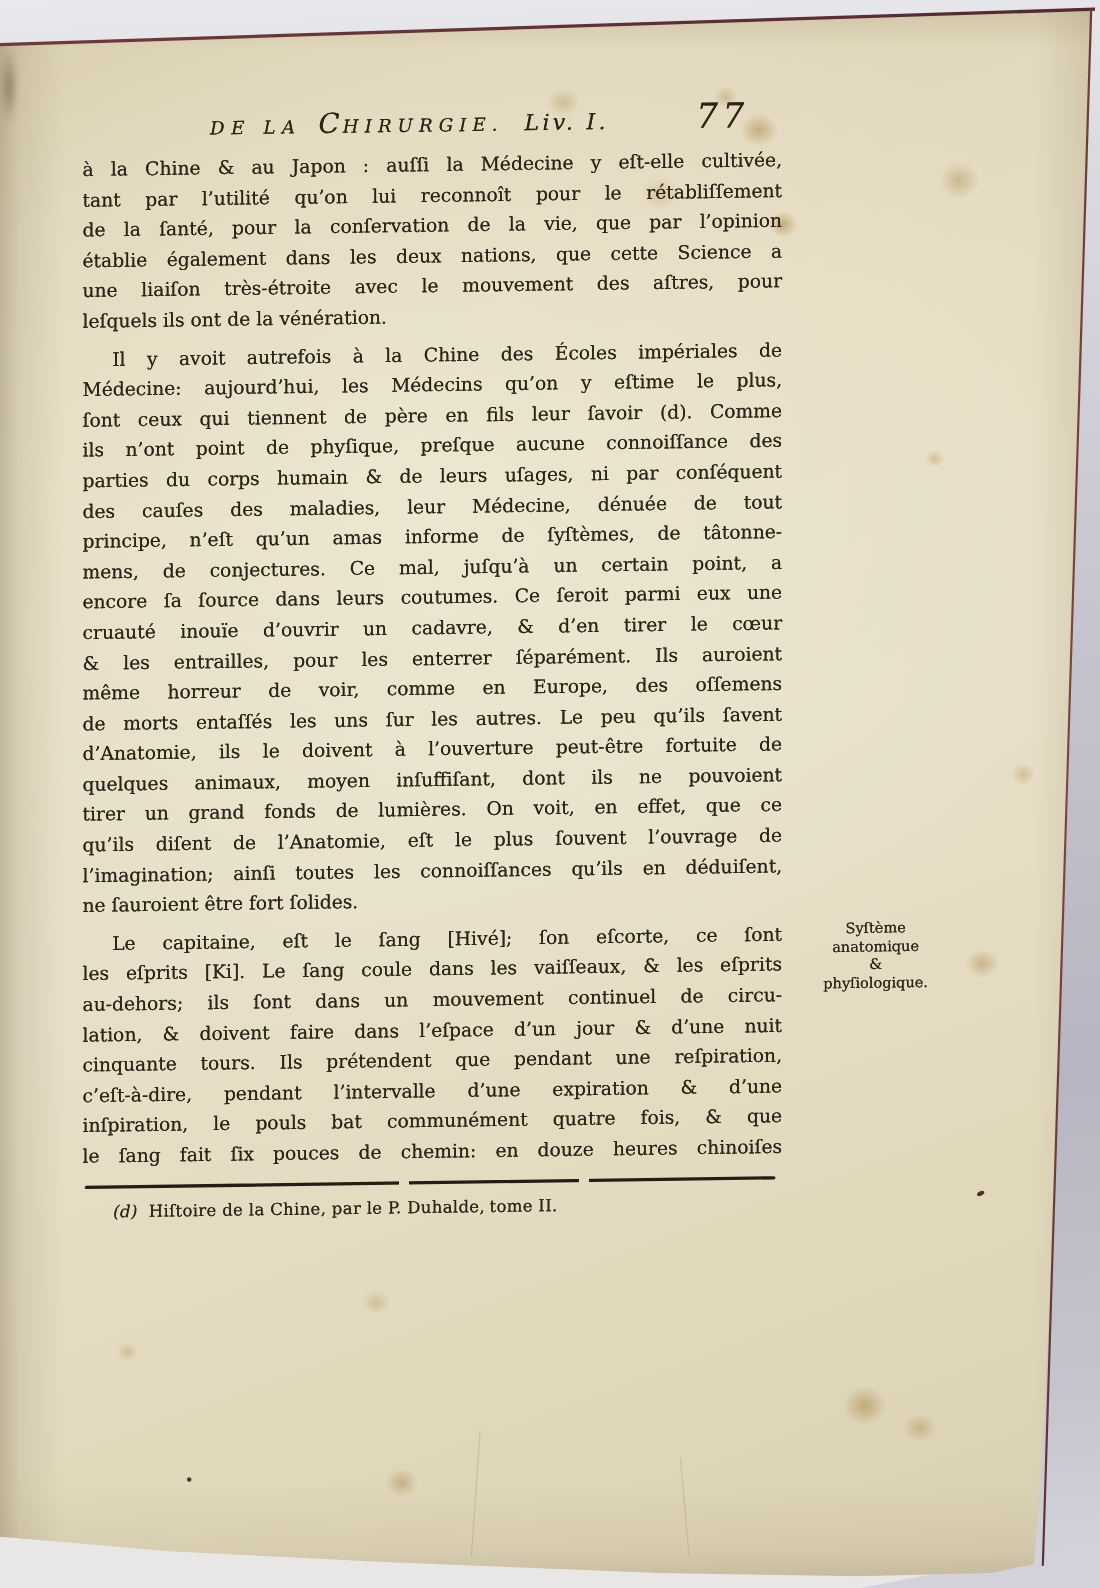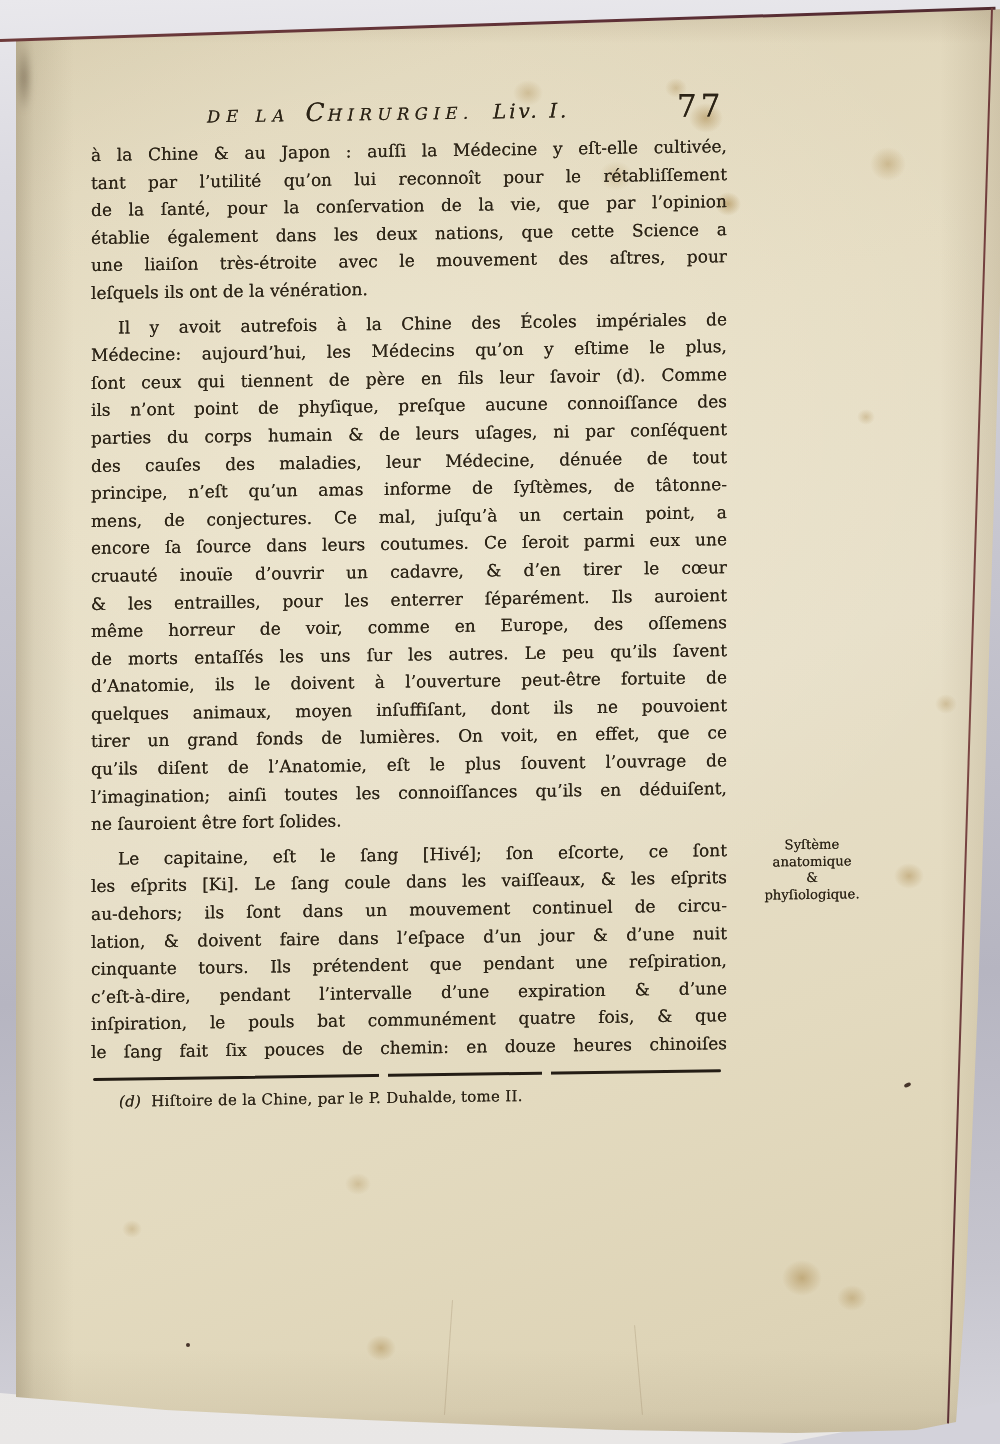--- a/index.html
+++ b/index.html
@@ -14,21 +14,21 @@
     clip-path:polygon(0px 1393px,150px 1406px,350px 1417px,600px 1427px,780px 1430px,900px 1427px,940px 1418px,1000px 1426px,1000px 1444px,0px 1444px);}
   .corner-gray{position:absolute;inset:0;background:#d3d2da;
     clip-path:polygon(780px 1444px,1000px 1402px,1000px 1444px);}
 
   
   .page{position:absolute;inset:0;
     background:
       radial-gradient(900px 760px at 38% 30%, rgba(255,252,240,0.30), rgba(255,252,240,0) 72%),
       linear-gradient(160deg,#d7ccae 0%,#e0d6ba 12%,#e5dcc2 32%,#e7dfc8 52%,#e3dabf 72%,#ded4b7 88%,#d8ceb1 100%);
     clip-path:polygon(0px 41px,993px 9px,978px 500px,962px 1000px,949px 1300px,940px 1422px,900px 1430px,780px 1433px,600px 1430px,350px 1420px,150px 1410px,60px 1402px,0px 1397px);
-    filter:drop-shadow(0.5px 1.8px 0.6px rgba(78,50,34,0.55));margin-left:16px;}
+    filter:drop-shadow(0.5px 1.8px 0.6px rgba(78,50,34,0.55));}
   .page::before{content:"";position:absolute;inset:0;pointer-events:none;
     background:
       linear-gradient(90deg, rgba(108,92,64,0.30) 0px, rgba(108,92,64,0.12) 18px, rgba(108,92,64,0) 58px),
       linear-gradient(270deg, rgba(118,98,68,0.18) 0px, rgba(118,98,68,0) 60px),
       linear-gradient(180deg, rgba(128,108,78,0.22) 0px, rgba(128,108,78,0) 44px),
       linear-gradient(0deg, rgba(118,98,70,0.24) 0px, rgba(118,98,70,0.08) 34px, rgba(118,98,70,0) 95px);}
   .corner-shadow{position:absolute;left:0;top:44px;width:32px;height:86px;
     background:radial-gradient(closest-side at 25% 40%, rgba(84,69,47,0.5), rgba(84,69,47,0));filter:blur(3px);}
 
   
@@ -48,21 +48,21 @@
   
   .text-block{position:absolute;left:75px;top:85px;width:636px;color:#2b2316;
     transform:skewY(-0.8deg);transform-origin:0 0;
     text-shadow:0 0 0.6px rgba(43,35,22,0.85);}
   .header-row{position:absolute;left:0;top:16px;width:680px;height:46px;white-space:nowrap;}
   .running-title{position:absolute;left:116px;top:0;font-style:italic;}
   .h-dela{font-size:16.5px;letter-spacing:6px;margin-right:10px;}
   .h-initial{font-size:25px;letter-spacing:3px;}
   .h-rest{font-size:16.5px;letter-spacing:5.5px;margin-right:14px;}
   .h-book{font-size:20px;letter-spacing:3px;}
-  .page-number{position:absolute;left:586px;top:-5px;font-size:31px;letter-spacing:4px;}
+  .page-number{position:absolute;left:558px;top:-5px;font-size:31px;font-style:italic;letter-spacing:4px;}
 
   .body-text{position:absolute;left:0;top:57px;width:636px;font-size:17px;line-height:27.6px;}
   .para + .para{margin-top:7px;}
   .para.indent .line:first-child{padding-left:27px;}
   .line{text-align:justify;text-align-last:justify;height:27.6px;overflow:visible;}
   .line.last{text-align-last:left;}
 
   .margin-note{position:absolute;left:662px;top:762px;width:118px;
     font-size:13.2px;line-height:16.6px;text-align:center;}
 

